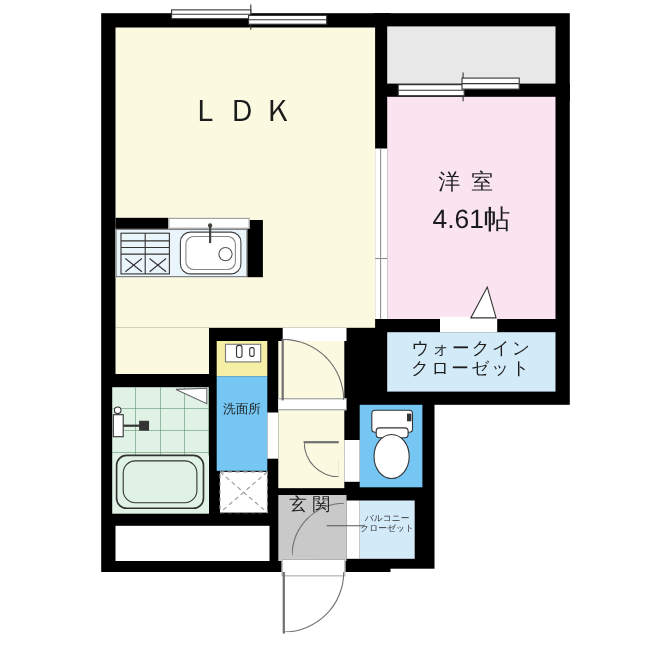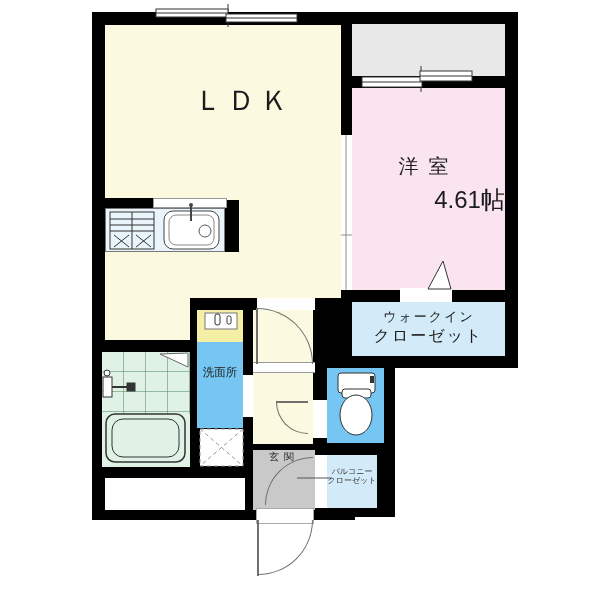--- a/index.html
+++ b/index.html
@@ -131,23 +131,23 @@
   </svg>
 
   <div class="arc arc-tr" style="left:257px;top:308px;width:56px;height:56px;"></div>
   <div class="leaf" style="left:256px;top:308px;width:2px;height:56px;"></div>
   <div class="arc arc-bl" style="left:276px;top:402px;width:32px;height:32px;"></div>
   <div class="leaf" style="left:276px;top:401px;width:32px;height:2px;"></div>
   <div class="arc arc-tl" style="left:265px;top:457px;width:48px;height:48px;"></div>
   <div class="arc arc-br" style="left:258px;top:520px;width:55px;height:55px;"></div>
   <div class="leaf" style="left:257px;top:520px;width:2px;height:56px;"></div>
 
-  <div class="lbl" style="left:105px;top:86px;width:236px;font-size:28px;letter-spacing:5px;margin-left:21px;">ＬＤＫ</div>
+  <div class="lbl" style="left:105px;top:86px;width:236px;font-size:28px;letter-spacing:5px;">ＬＤＫ</div>
   <div class="lbl" style="left:352px;top:156px;width:153px;font-size:20px;letter-spacing:10px;">洋室</div>
-  <div class="lbl" style="left:352px;top:187px;width:153px;font-size:24px;margin-left:41px;">4.61帖</div>
-  <div class="lbl" style="left:352px;top:310px;width:154px;font-size:13px;letter-spacing:2px;">ウォークイン</div>
+  <div class="lbl" style="left:352px;top:187px;width:153px;font-size:24px;">4.61帖</div>
+  <div class="lbl" style="left:352px;top:310px;width:154px;font-size:16px;letter-spacing:2px;">ウォークイン</div>
   <div class="lbl" style="left:352px;top:328px;width:153px;font-size:16px;letter-spacing:2px;">クローゼット</div>
   <div class="lbl" style="left:197px;top:367px;width:46px;font-size:11.5px;font-family:Liberation Mono, monospace;">洗面所</div>
-  <div class="lbl" style="left:255px;top:452px;width:58px;font-size:10px;letter-spacing:5px;">玄関</div>
+  <div class="lbl" style="left:255px;top:452px;width:58px;font-size:16px;letter-spacing:5px;">玄関</div>
   <div class="lbl" style="left:326px;top:468px;width:52px;font-size:8px;color:#333;">バルコニー</div>
   <div class="lbl" style="left:326px;top:477px;width:52px;font-size:8px;color:#333;">クローゼット</div>
 
 </div>
 
 </body></html>

